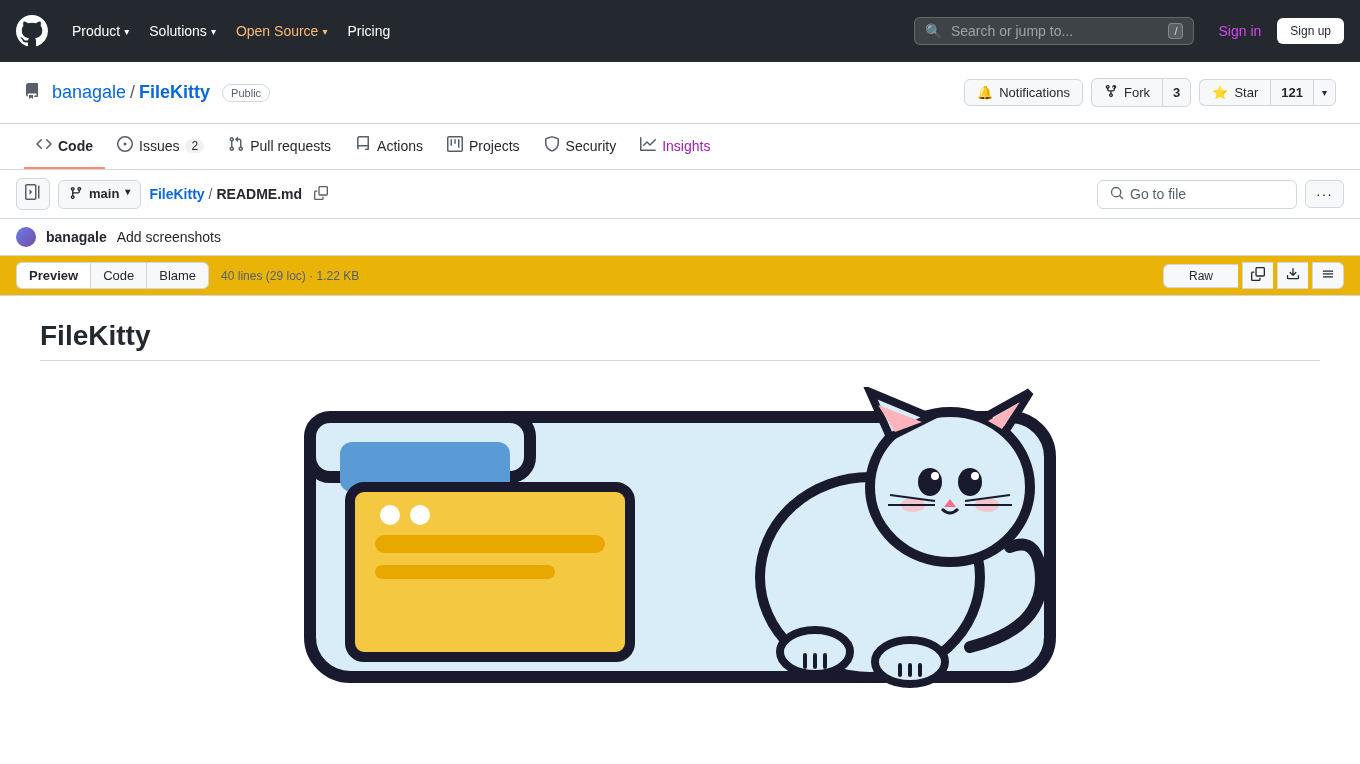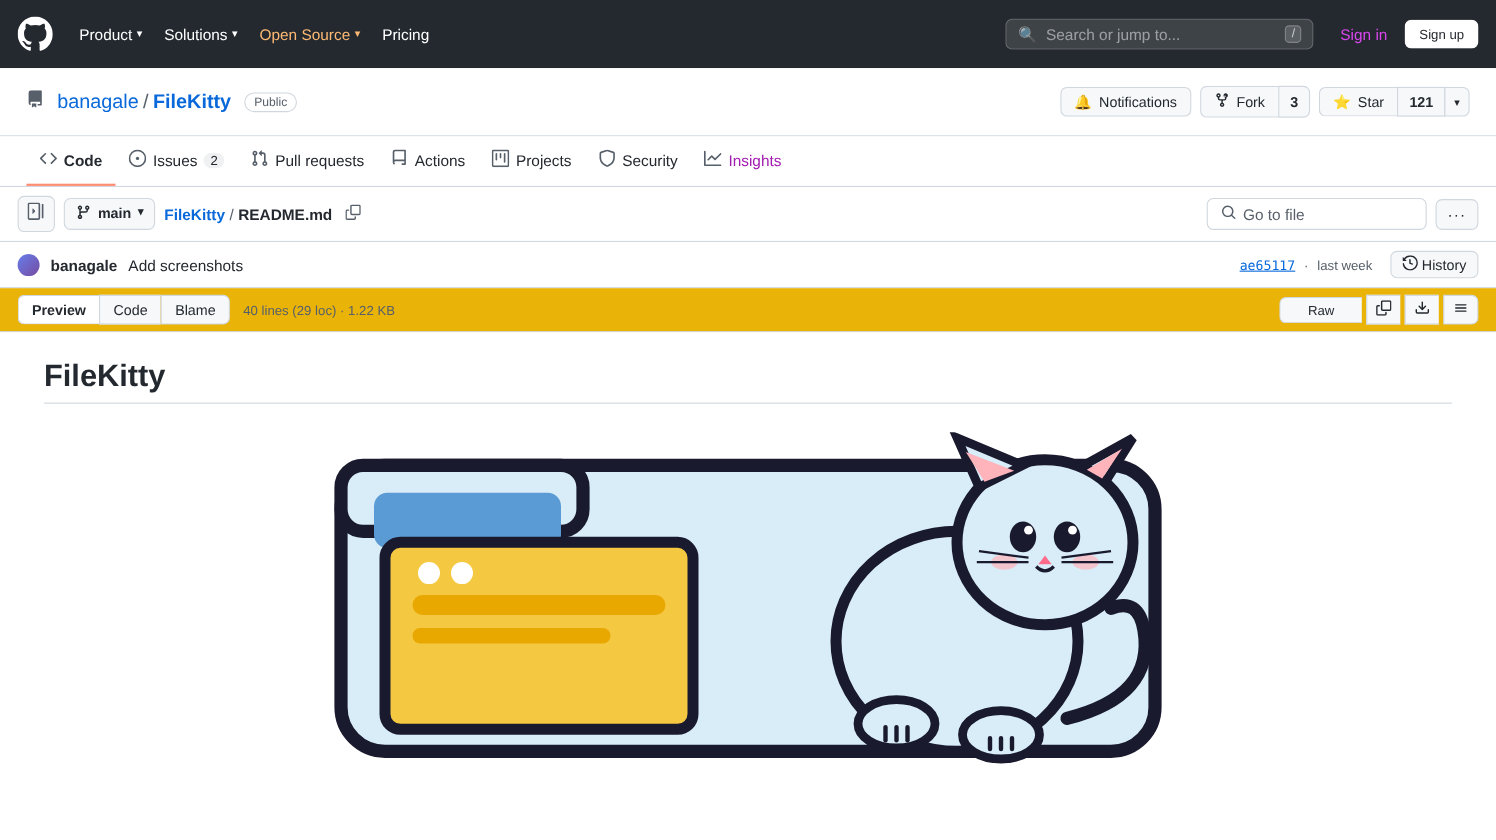--- a/index.html
+++ b/index.html
@@ -179,33 +179,20 @@
       <span>Go to file</span>
     </div>
     <button style="padding:5px 10px;border:1px solid #d0d7de;border-radius:6px;background:#f6f8fa;cursor:pointer;font-size:14px;color:#24292f;letter-spacing:1px;">···</button>
   </div>
 </div>
 
 <div style="display:flex;align-items:center;padding:8px 16px;border-bottom:1px solid #d0d7de;border-top:1px solid #d0d7de;background:#fff;gap:10px;">
   <div style="width:20px;height:20px;border-radius:50%;background:linear-gradient(135deg,#667eea,#764ba2);flex-shrink:0;"></div>
   <span style="font-weight:600;color:#24292f;">banagale</span>
   <span style="color:#24292f;">Add screenshots</span>
-  <div style="margin-left:auto;display:flex;align-items:center;gap:8px;color:#57606a;font-size:12px;">
-    <a href="#" style="color:#0969da;font-family:monospace;">ae65117</a>
-    <span>·</span>
-    <span>last week</span>
-    <a href="#" style="display:flex;align-items:center;gap:4px;color:#24292f;text-decoration:none;font-size:13px;border:1px solid #d0d7de;border-radius:6px;padding:3px 10px;background:#f6f8fa;margin-left:8px;">
-      <span>
-        <svg width="14" height="14" viewBox="0 0 16 16" fill="currentColor">
-            <path fill-rule="evenodd" d="M1.643 3.143L.427 1.927A.25.25 0 000 2.104V5.75c0 .138.112.25.25.25h3.646a.25.25 0 00.177-.427L2.715 4.215a6.5 6.5 0 11-1.18 4.458.75.75 0 10-1.493.154 8.001 8.001 0 101.6-5.684zM7.75 4a.75.75 0 01.75.75v2.992l2.028.812a.75.75 0 01-.557 1.392l-2.5-1A.75.75 0 017 8.25v-3.5A.75.75 0 017.75 4z"></path>
-          </svg>
-      </span>
-      <span>History</span>
-    </a>
-  </div>
 </div>
 
 <div style="display:flex;align-items:center;padding:6px 16px;border-bottom:1px solid #d0d7de;background:#eab308;gap:0;">
   <div style="display:flex;">
     <button style="padding:5px 12px;font-size:13px;cursor:pointer;border:1px solid #d0d7de;border-right:none;border-radius:6px 0 0 6px;background:#fff;color:#24292f;font-weight:600;">
       <span>Preview</span>
     </button>
     <button style="padding:5px 12px;font-size:13px;cursor:pointer;border:1px solid #d0d7de;border-right:none;background:#f6f8fa;color:#24292f;font-weight:500;">
       <span>Code</span>
     </button>

